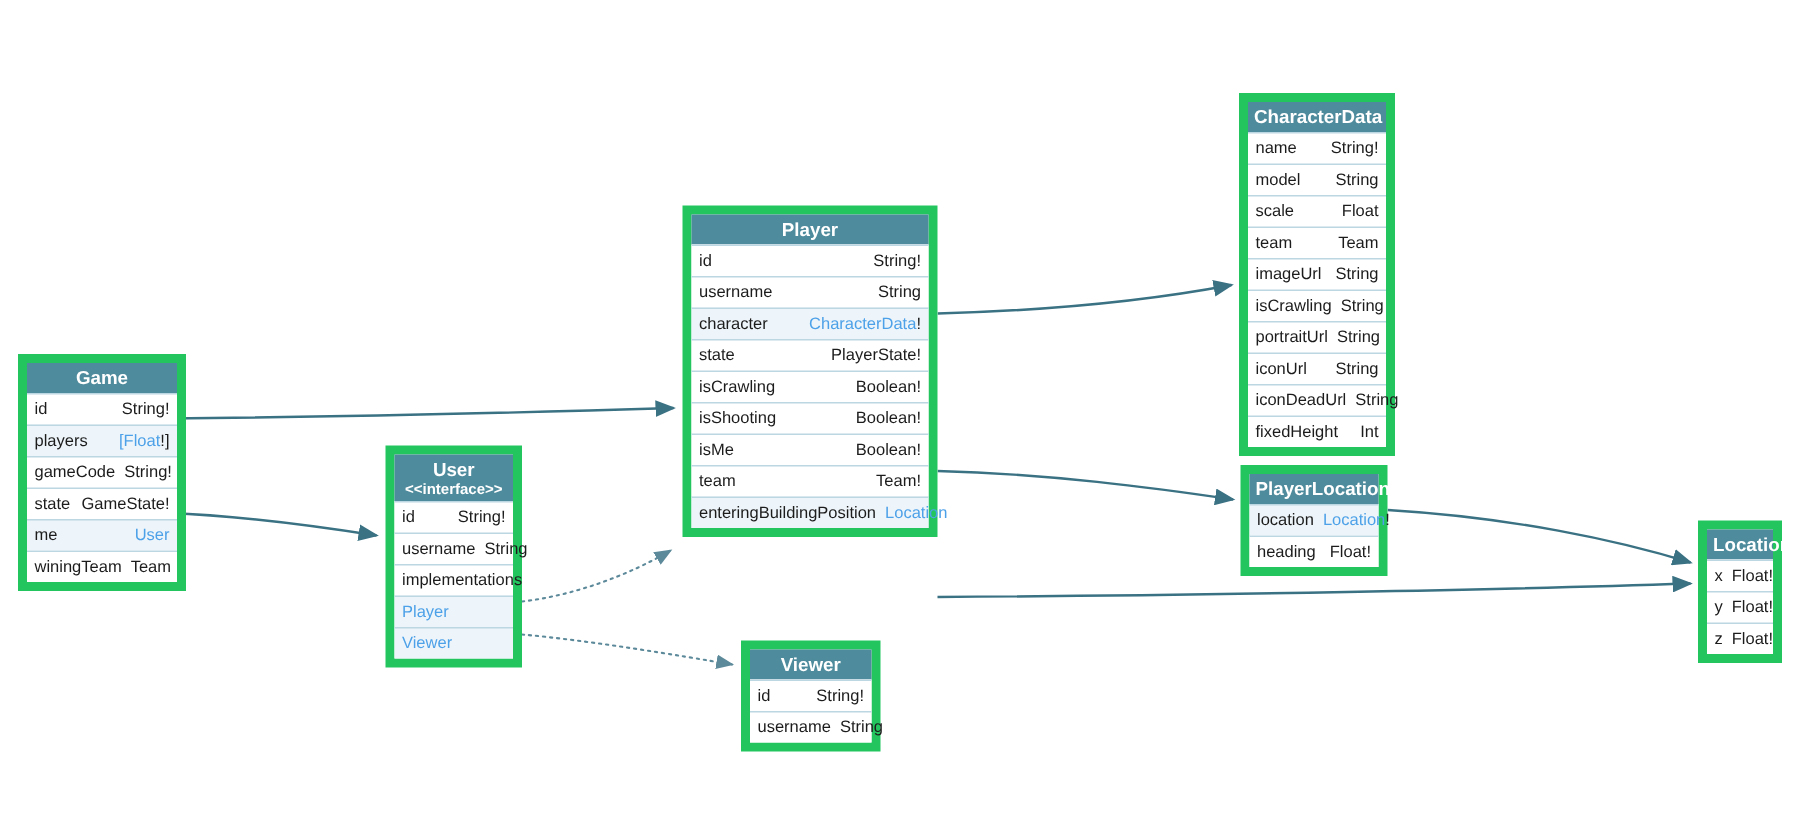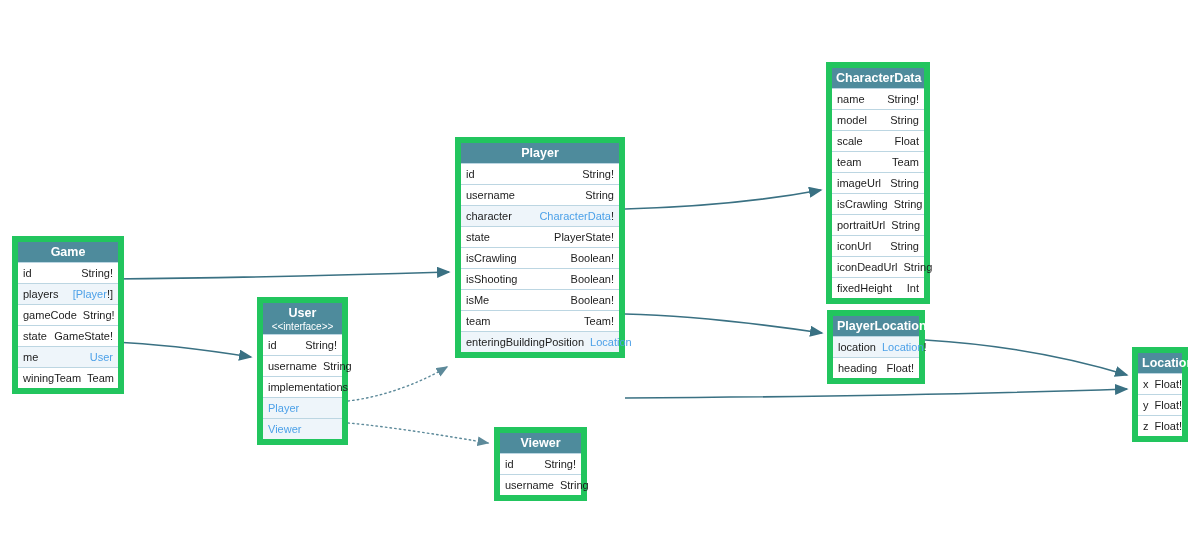--- a/index.html
+++ b/index.html
@@ -22,21 +22,21 @@
     color:#ffffff;
     text-align:center;
     font-weight:bold;
     font-size:12.5px;
     line-height:15px;
     padding:2.5px 4px;
   }
   .gtable .hdr .subtitle{
     display:block;
     font-size:10px;
-    font-weight:normal;
+    font-weight:bold;
     line-height:11px;
   }
   .gtable .row{
     display:flex;
     justify-content:space-between;
     align-items:center;
     gap:6px;
     box-sizing:border-box;
     height:21px;
     padding:0 5px;
@@ -81,21 +81,21 @@
   </svg>
   <div id="tables">
       <div class="gtable" style="left: 12px; top: 236px; width: 112px;">
         <div class="hdr"><span>Game</span></div>
         <div class="row">
           <span class="fname">id</span>
           <span class="ftype"><span class="tmain">String!</span></span>
         </div>
         <div class="row linkrow">
           <span class="fname">players</span>
-          <span class="ftype"><span class="tmain link">[Player</span><span class="tsuffix">!]</span></span>
+          <span class="ftype"><span class="tmain link">[Float</span><span class="tsuffix">!]</span></span>
         </div>
         <div class="row">
           <span class="fname">gameCode</span>
           <span class="ftype"><span class="tmain">String!</span></span>
         </div>
         <div class="row">
           <span class="fname">state</span>
           <span class="ftype"><span class="tmain">GameState!</span></span>
         </div>
         <div class="row linkrow">

